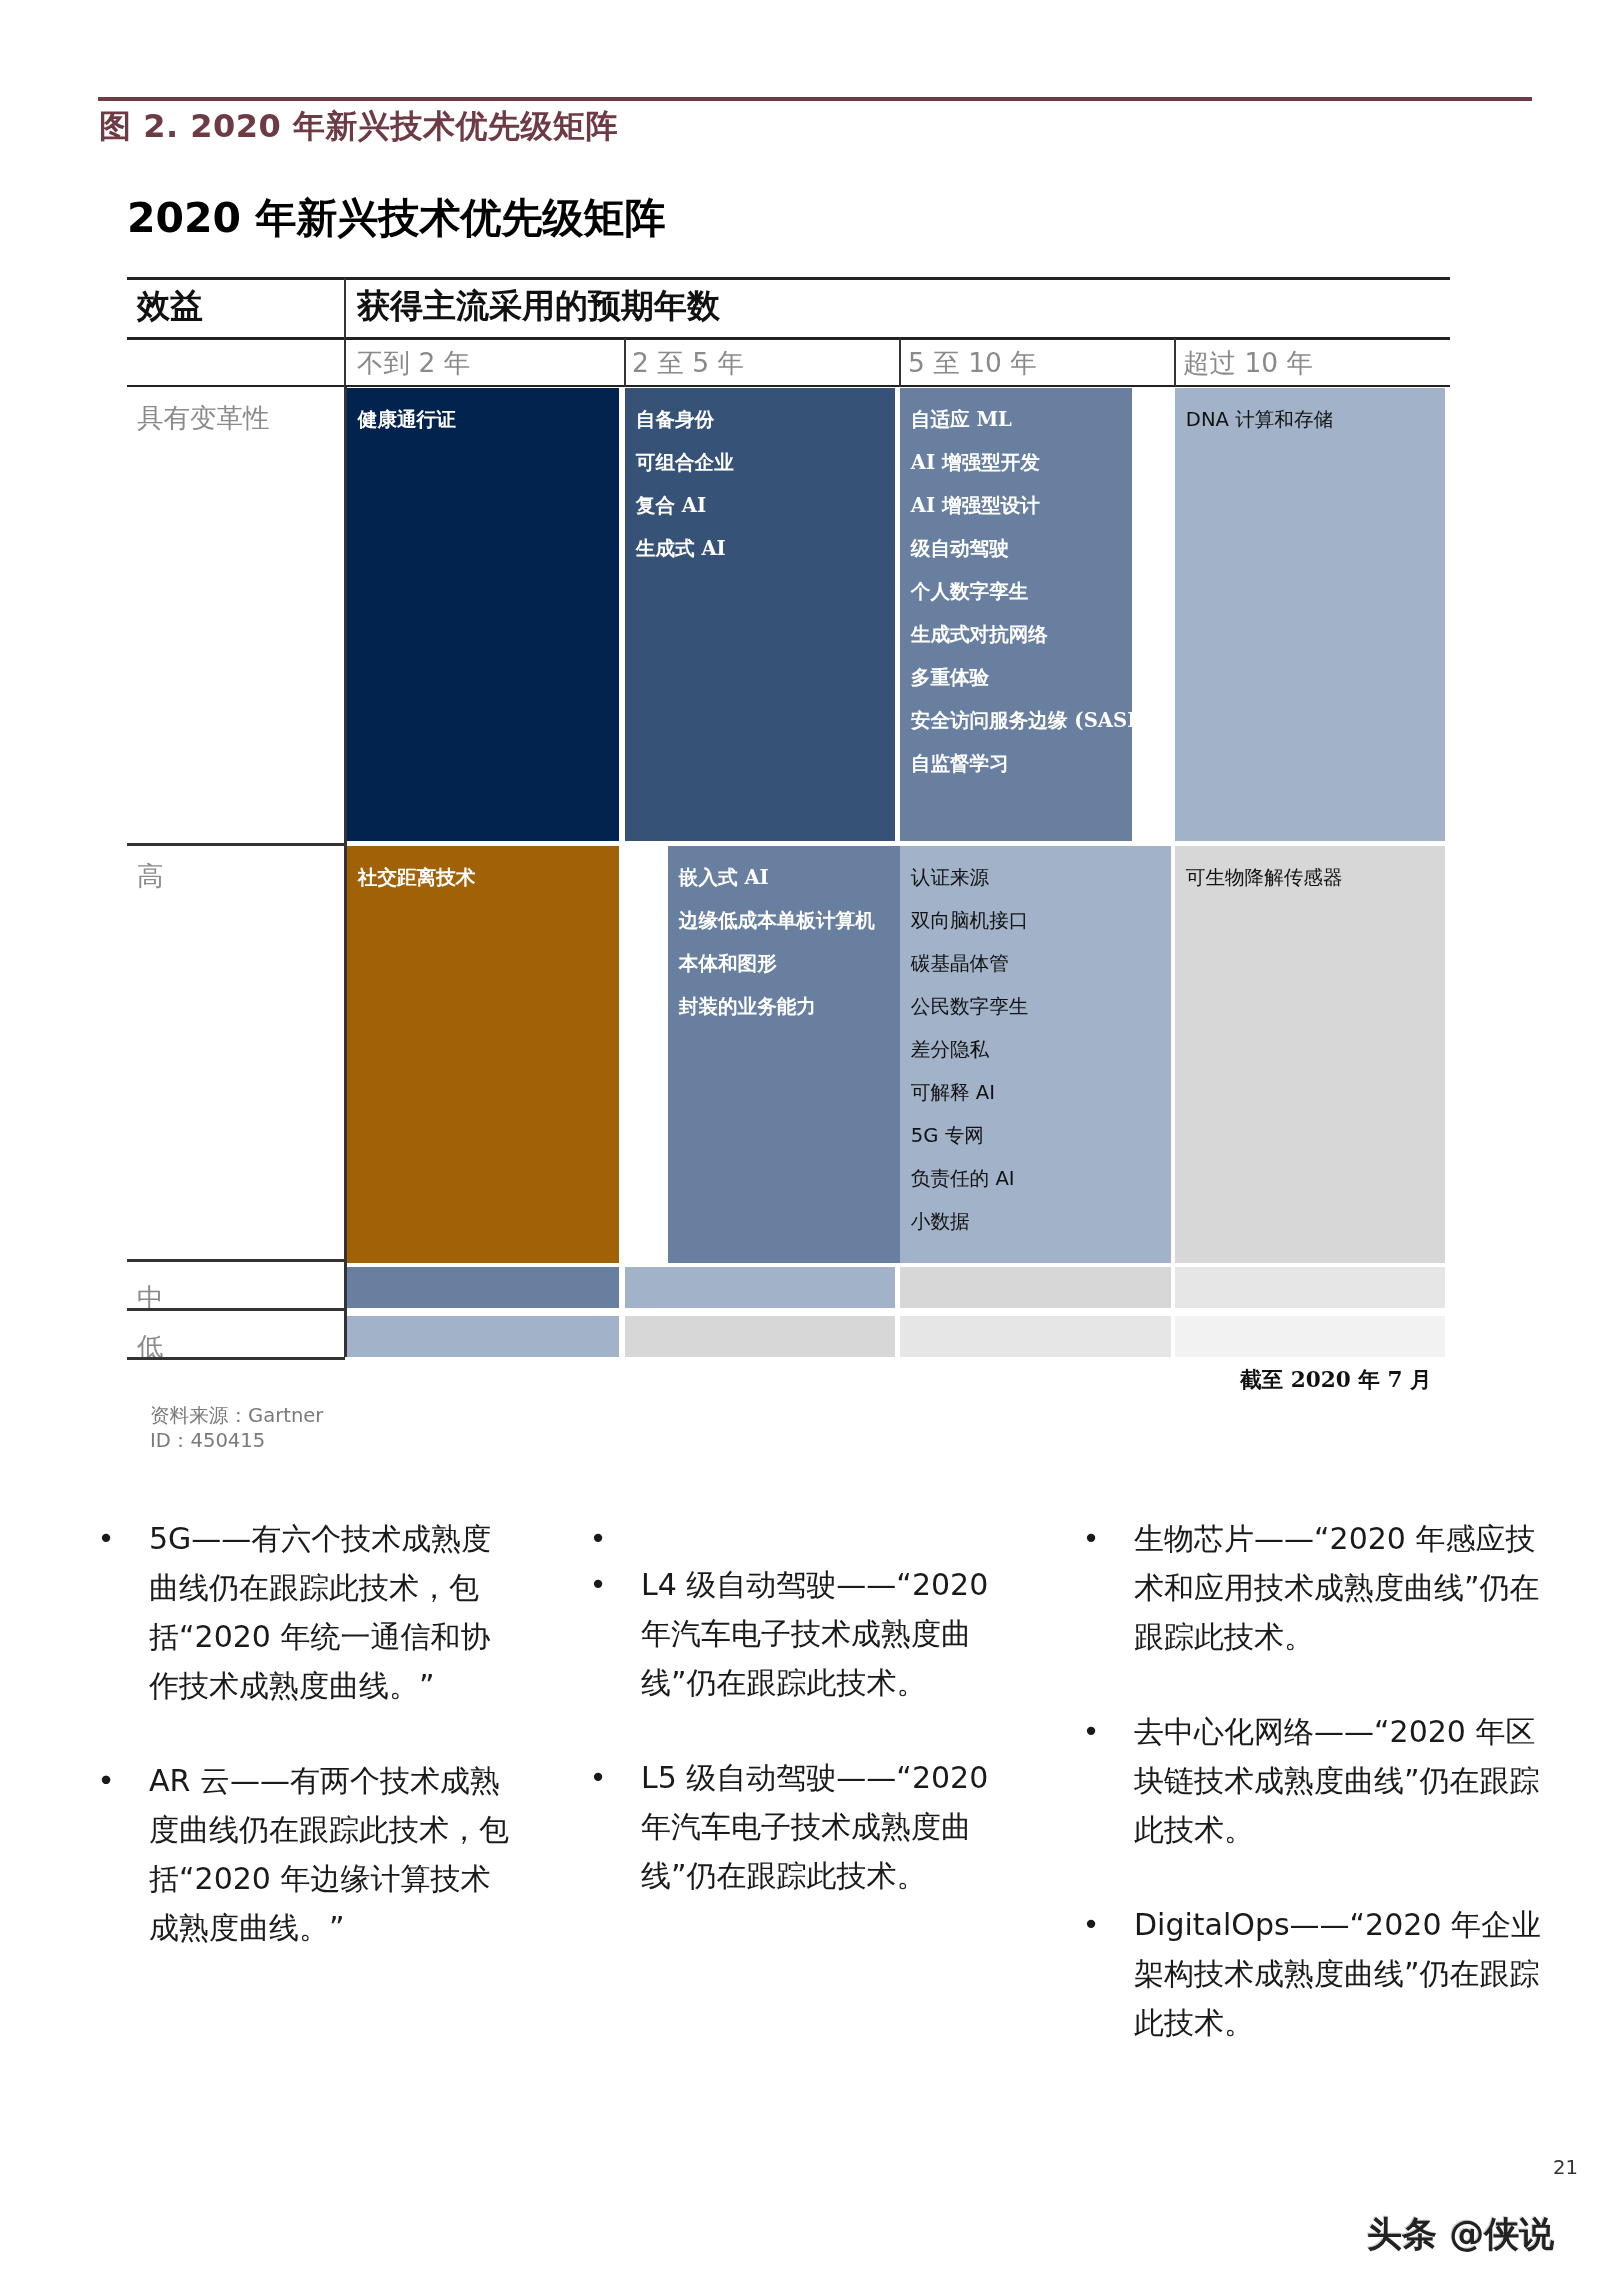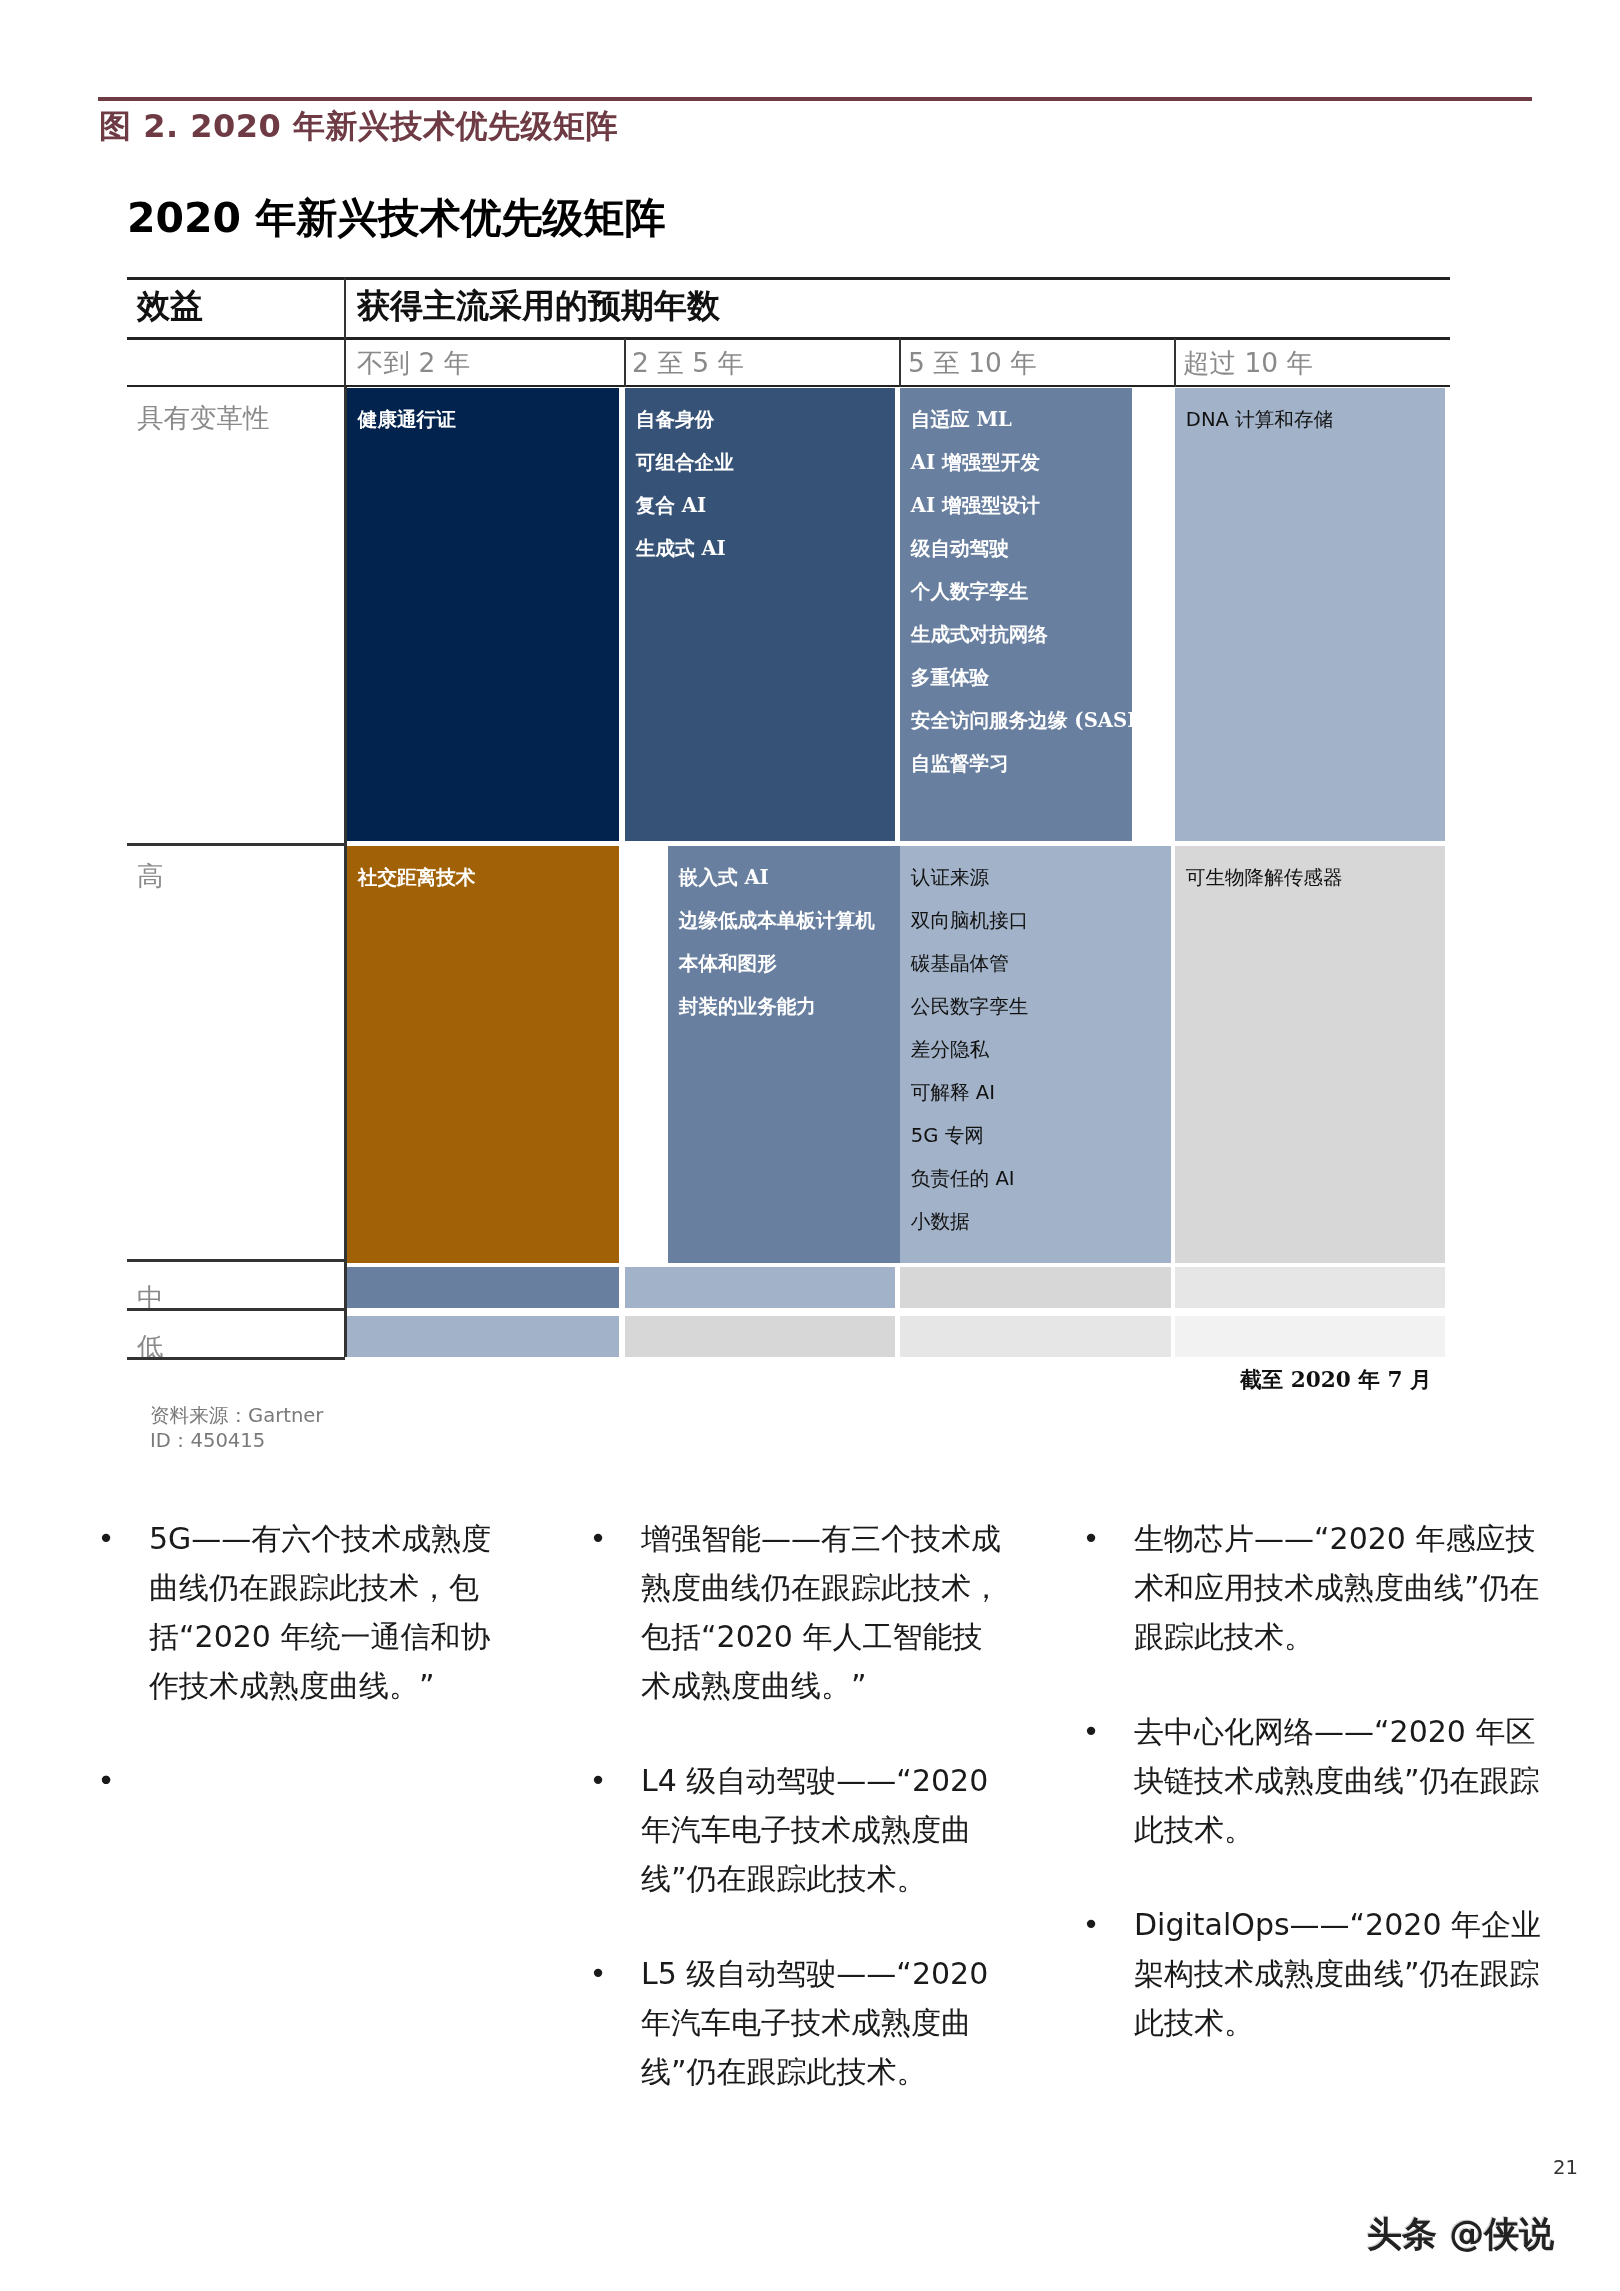--- a/index.html
+++ b/index.html
@@ -129,25 +129,25 @@
 <div class="as-of">截至 2020 年 7 月</div>
 
 <div class="source">
   <div>资料来源：Gartner</div>
   <div>ID：450415</div>
 </div>
 
 <div class="bullet-col" style="left:78px;">
   <div class="bullet"><span class="dot">•</span><span>5G——有六个技术成熟度曲线仍在跟踪此技术，包括“2020 年统一通信和协作技术成熟度曲线。”</span></div>
   <div class="bullet"><span class="dot">•</span></div>
-  <div class="bullet"><span class="dot">•</span></div>
+  <div class="bullet"><span class="dot">•</span><span>AR 云——有两个技术成熟度曲线仍在跟踪此技术，包括“2020 年边缘计算技术成熟度曲线。”</span></div>
 </div>
 
 <div class="bullet-col" style="left:570px;">
-  <div class="bullet"><span class="dot">•</span><span>增强智能——有三个技术成熟度曲线仍在跟踪此技术，包括“2020 年人工智能技术成熟度曲线。”</span></div>
+  <div class="bullet"><span class="dot">•</span></div>
   <div class="bullet"><span class="dot">•</span><span>L4 级自动驾驶——“2020 年汽车电子技术成熟度曲线”仍在跟踪此技术。</span></div>
   <div class="bullet"><span class="dot">•</span><span>L5 级自动驾驶——“2020 年汽车电子技术成熟度曲线”仍在跟踪此技术。</span></div>
 </div>
 
 <div class="bullet-col" style="left:1063px; width:480px;">
   <div class="bullet"><span class="dot">•</span><span>生物芯片——“2020 年感应技术和应用技术成熟度曲线”仍在跟踪此技术。</span></div>
   <div class="bullet"><span class="dot">•</span><span>去中心化网络——“2020 年区块链技术成熟度曲线”仍在跟踪此技术。</span></div>
   <div class="bullet"><span class="dot">•</span><span>DigitalOps——“2020 年企业架构技术成熟度曲线”仍在跟踪此技术。</span></div>
 </div>
 

